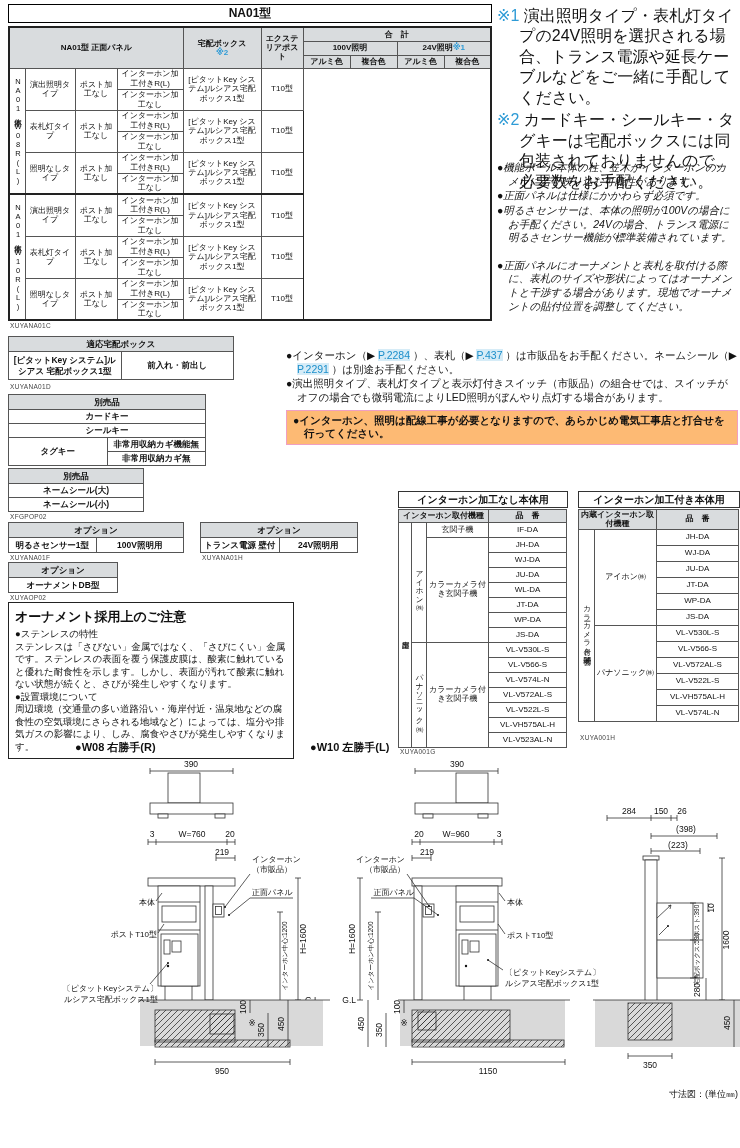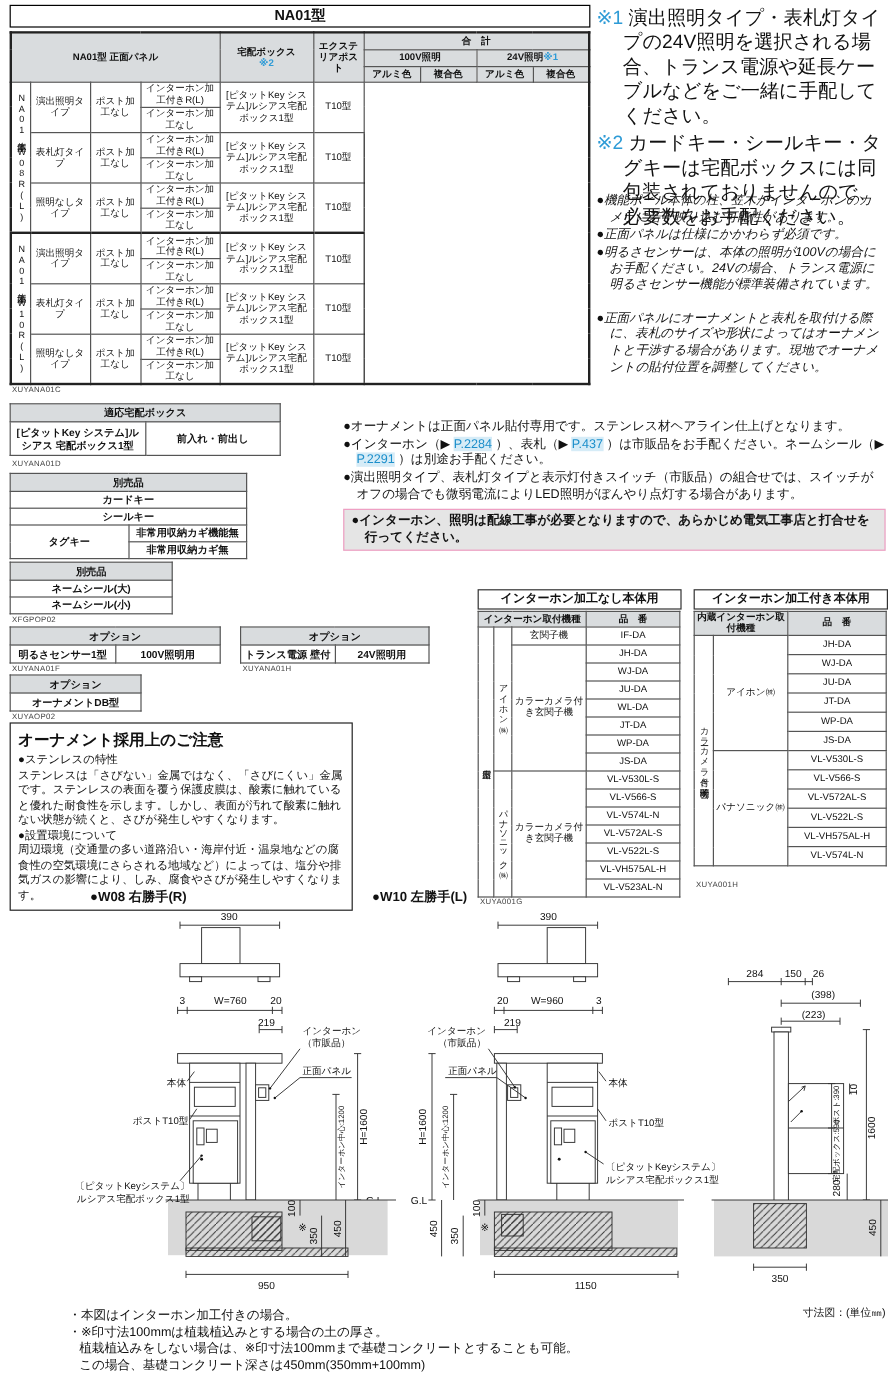--- a/index.html
+++ b/index.html
@@ -23,21 +23,21 @@
   .mini th,.mini td{border:1px solid #555;padding:1px 2px;text-align:center;vertical-align:middle;line-height:1.2;}
   .mini th{background:#d9dcde;}
   .mini td{font-weight:bold;}
   
   .notice{border:1.5px solid #222;background:#fff;padding:5px 6px;font-size:9.5px;line-height:1.32;}
   .notice .ttl{font-weight:bold;font-size:13px;margin-bottom:3px;}
   
   .note{font-size:16px;line-height:1.28;padding-left:22px;text-indent:-22px;margin-bottom:2px;}
   .bullet{font-size:10.5px;line-height:1.3;padding-left:11px;text-indent:-11px;margin-bottom:1px;}
   .pagelink{color:#1d8fcb;background:#d6ecf7;}
-  .pinkbox{background:#e5e5e5;border:1px solid #ef9fc3;padding:3px 6px;font-size:10.5px;font-weight:bold;line-height:1.3;}
+  .pinkbox{background:#fdba74;border:1px solid #ef9fc3;padding:3px 6px;font-size:10.5px;font-weight:bold;line-height:1.3;}
   .pinkbox .bullet{font-weight:bold;margin:0;}
   
   .ttlbox{border:1.5px solid #333;font-weight:bold;font-size:10px;text-align:center;line-height:15px;background:#fff;}
   .ic{font-size:8px;border:1.5px solid #333;}
   .ic th,.ic td{border:1px solid #555;padding:0 1px;text-align:center;vertical-align:middle;line-height:1.1;overflow:hidden;}
   .ic th{background:#d9dcde;}
   .ic .vt{writing-mode:vertical-rl;text-orientation:upright;font-size:7.5px;padding:2px 0;}
   .heading{font-size:11px;font-weight:600;}
   .bnote{font-size:10.5px;line-height:1.32;}
   .unit{font-size:9px;text-align:right;}
@@ -163,21 +163,20 @@
     <div class="note"><span class="blue">※2</span> <span>カードキー・シールキー・タグキーは宅配ボックスには同包装されておりませんので、必要数をお手配ください。</span></div>
   </div>
   <div class="abs" style="left:497px;top:161px;width:240px;font-style:italic;">
     <div class="bullet">●機能ポール本体の柱、笠木がインターホンのカメラに若干映り込む可能性があります。</div>
     <div class="bullet">●正面パネルは仕様にかかわらず必須です。</div>
     <div class="bullet">●明るさセンサーは、本体の照明が100Vの場合にお手配ください。24Vの場合、トランス電源に明るさセンサー機能が標準装備されています。</div>
     <div class="bullet" style="margin-top:14px;">●正面パネルにオーナメントと表札を取付ける際に、表札のサイズや形状によってはオーナメントと干渉する場合があります。現地でオーナメントの貼付位置を調整してください。</div>
   </div>
 
   <div class="abs" style="left:286px;top:349px;width:452px;">
-    <div class="bullet">●オーナメントは正面パネル貼付専用です。ステンレス材ヘアライン仕上げとなります。</div>
     <div class="bullet"><span>●インターホン（▶ </span><span class="pagelink">P.2284</span><span> ）、表札（▶ </span><span class="pagelink">P.437</span><span> ）は市販品をお手配ください。ネームシール（▶ </span><span class="pagelink">P.2291</span><span> ）は別途お手配ください。</span></div>
     <div class="bullet">●演出照明タイプ、表札灯タイプと表示灯付きスイッチ（市販品）の組合せでは、スイッチがオフの場合でも微弱電流によりLED照明がぼんやり点灯する場合があります。</div>
     <div class="pinkbox" style="margin-top:5px;">
       <div class="bullet">●インターホン、照明は配線工事が必要となりますので、あらかじめ電気工事店と打合せを行ってください。</div>
     </div>
   </div>
 
   <table class="abs mini" style="left:8px;top:336px;width:226px;">
     <tbody>
         <tr style="height:15px;">
@@ -623,20 +622,14 @@
       <text class="dim" transform="rotate(-90 730 1023)" x="730" y="1023" text-anchor="middle">450</text>
       <line x1="628" y1="1056" x2="672" y2="1056"></line>
         <line x1="628" y1="1053" x2="628" y2="1059"></line>
         <line x1="672" y1="1053" x2="672" y2="1059"></line>
       <text class="dim" x="650" y="1068" text-anchor="middle">350</text>
     </g>
   </svg>
 
   <div class="abs unit" style="left:620px;top:1088px;width:118px;">寸法図：(単位㎜)</div>
 
-  <div class="abs" style="left:57px;top:1090px;width:500px;">
-    <div class="bnote">・本図はインターホン加工付きの場合。</div>
-    <div class="bnote">・※印寸法100mmは植栽植込みとする場合の土の厚さ。</div>
-    <div class="bnote" style="padding-left:9px;">植栽植込みをしない場合は、※印寸法100mmまで基礎コンクリートとすることも可能。</div>
-    <div class="bnote" style="padding-left:9px;">この場合、基礎コンクリート深さは450mm(350mm+100mm)</div>
-  </div>
 
 </div>
 
 </body></html>

